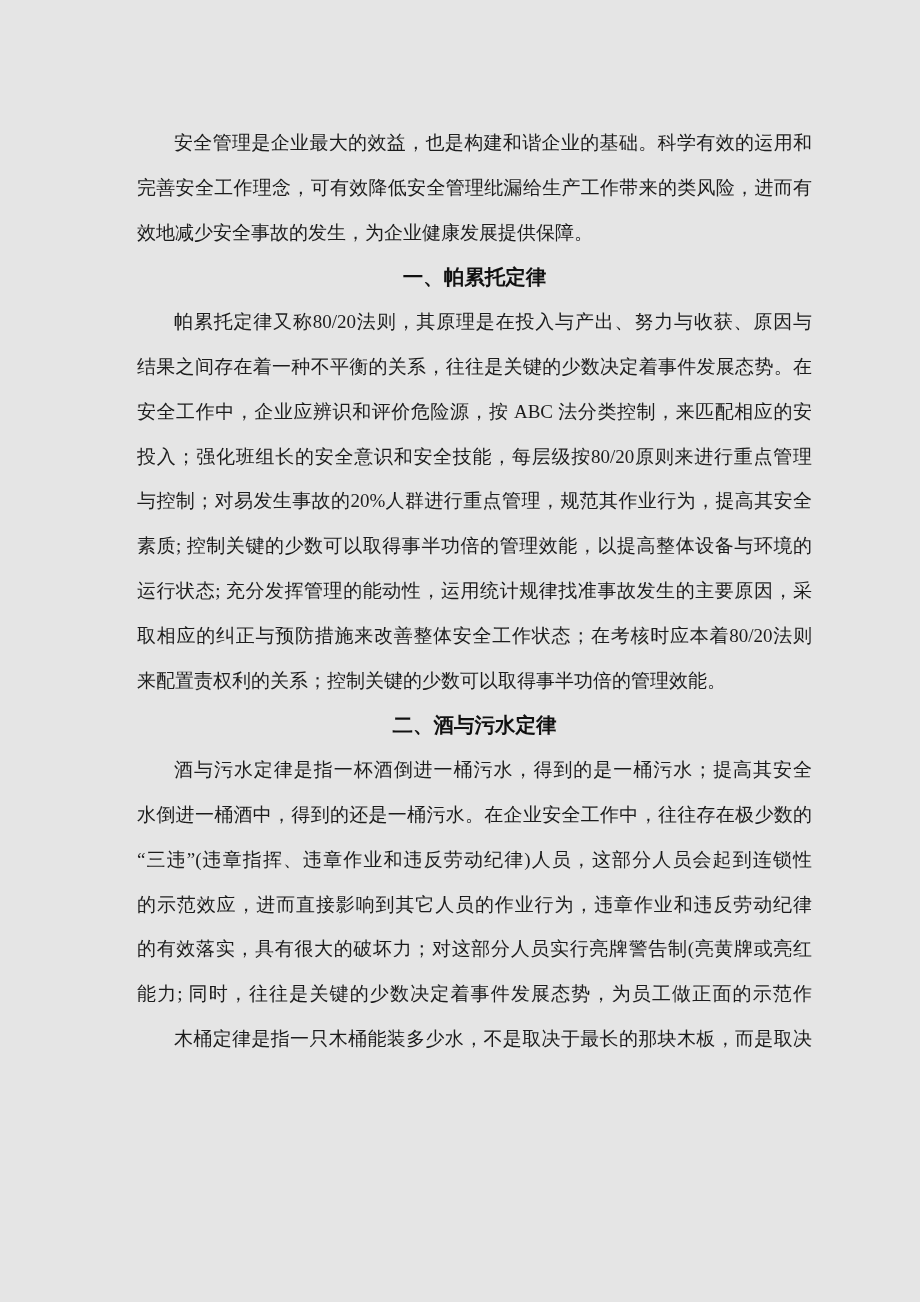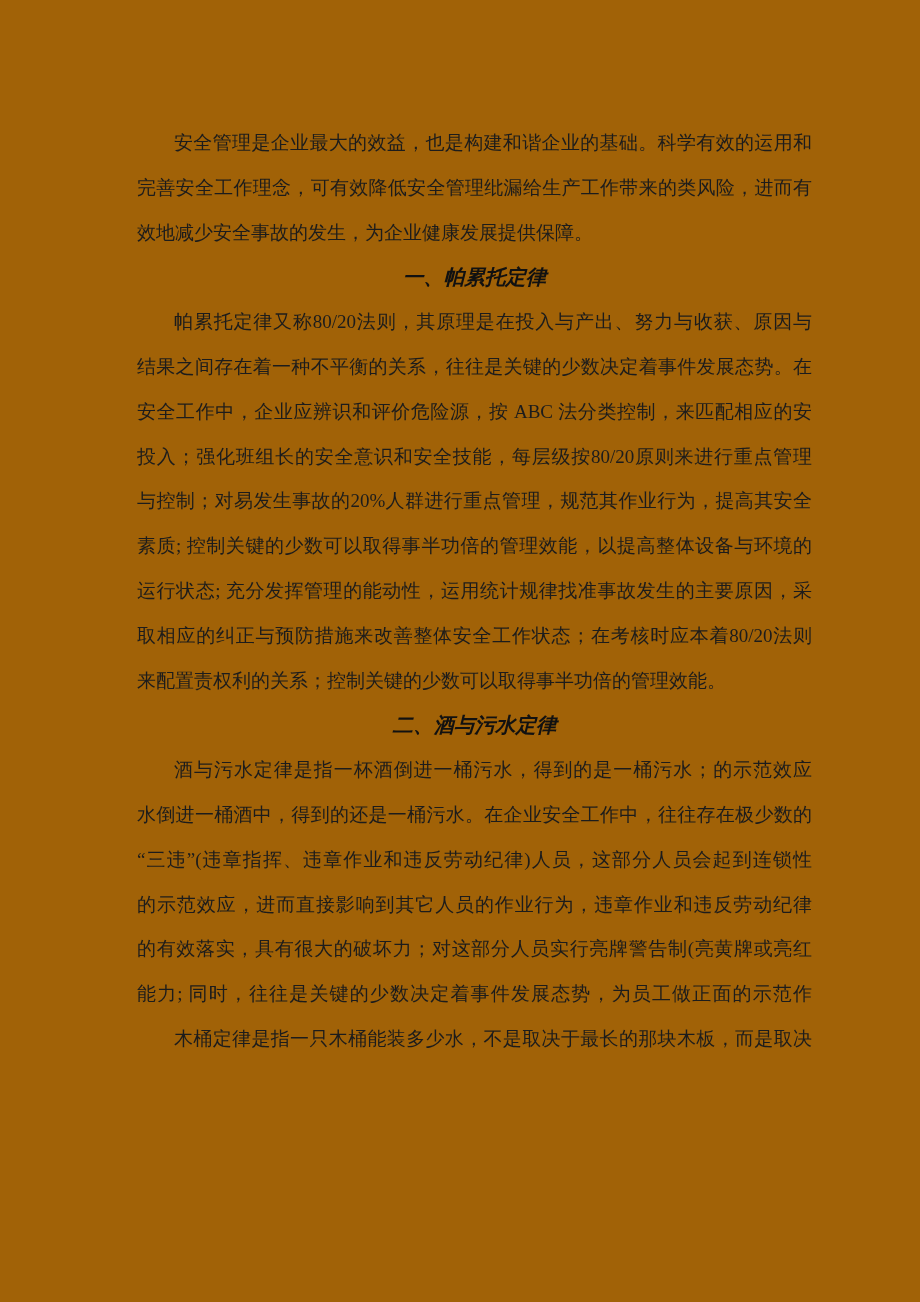--- a/index.html
+++ b/index.html
@@ -8,21 +8,21 @@
   }
   body {
     width: 920px;
     height: 1302px;
     background: #ffffff;
   }
   .page {
     position: relative;
     width: 920px;
     height: 1302px;
-    background: #a16207;
+    background: #e5e5e5;
     overflow: hidden;
   }
   .text-block {
     position: absolute;
     left: 137px;
     top: 121px;
     width: 675px;
   }
   .line {
     height: 44.8px;
@@ -40,21 +40,20 @@
   .line.indent {
     text-indent: 37px;
   }
   .line.heading {
     font-family: "Liberation Sans", "DejaVu Sans", sans-serif;
     font-weight: 700;
     font-size: 20.5px;
     color: #111111;
     text-align: center;
     text-align-last: center;
-    font-style: italic;
   }
 </style>
 </head>
 <body>
 
 <div class="page">
   <div class="text-block" id="text-block">
       <div class="line indent fill">安全管理是企业最大的效益，也是构建和谐企业的基础。科学有效的运用和</div>
       <div class="line fill">完善安全工作理念，可有效降低安全管理纰漏给生产工作带来的类风险，进而有</div>
       <div class="line">效地减少安全事故的发生，为企业健康发展提供保障。</div>
@@ -62,21 +61,21 @@
       <div class="line indent fill">帕累托定律又称80/20法则，其原理是在投入与产出、努力与收获、原因与</div>
       <div class="line fill">结果之间存在着一种不平衡的关系，往往是关键的少数决定着事件发展态势。在</div>
       <div class="line fill">安全工作中，企业应辨识和评价危险源，按 ABC 法分类控制，来匹配相应的安全</div>
       <div class="line fill">投入；强化班组长的安全意识和安全技能，每层级按80/20原则来进行重点管理</div>
       <div class="line fill">与控制；对易发生事故的20%人群进行重点管理，规范其作业行为，提高其安全</div>
       <div class="line fill">素质; 控制关键的少数可以取得事半功倍的管理效能，以提高整体设备与环境的</div>
       <div class="line fill">运行状态; 充分发挥管理的能动性，运用统计规律找准事故发生的主要原因，采</div>
       <div class="line fill">取相应的纠正与预防措施来改善整体安全工作状态；在考核时应本着80/20法则</div>
       <div class="line">来配置责权利的关系；控制关键的少数可以取得事半功倍的管理效能。</div>
       <div class="line heading">二、酒与污水定律</div>
-      <div class="line indent fill">酒与污水定律是指一杯酒倒进一桶污水，得到的是一桶污水；的示范效应</div>
+      <div class="line indent fill">酒与污水定律是指一杯酒倒进一桶污水，得到的是一桶污水；提高其安全</div>
       <div class="line fill">水倒进一桶酒中，得到的还是一桶污水。在企业安全工作中，往往存在极少数的</div>
       <div class="line fill">“三违”(违章指挥、违章作业和违反劳动纪律)人员，这部分人员会起到连锁性</div>
       <div class="line fill">的示范效应，进而直接影响到其它人员的作业行为，违章作业和违反劳动纪律</div>
       <div class="line fill">的有效落实，具有很大的破坏力；对这部分人员实行亮牌警告制(亮黄牌或亮红</div>
       <div class="line fill">能力; 同时，往往是关键的少数决定着事件发展态势，为员工做正面的示范作</div>
       <div class="line indent fill">木桶定律是指一只木桶能装多少水，不是取决于最长的那块木板，而是取决</div>
     </div>
 </div>
 
 </body></html>

